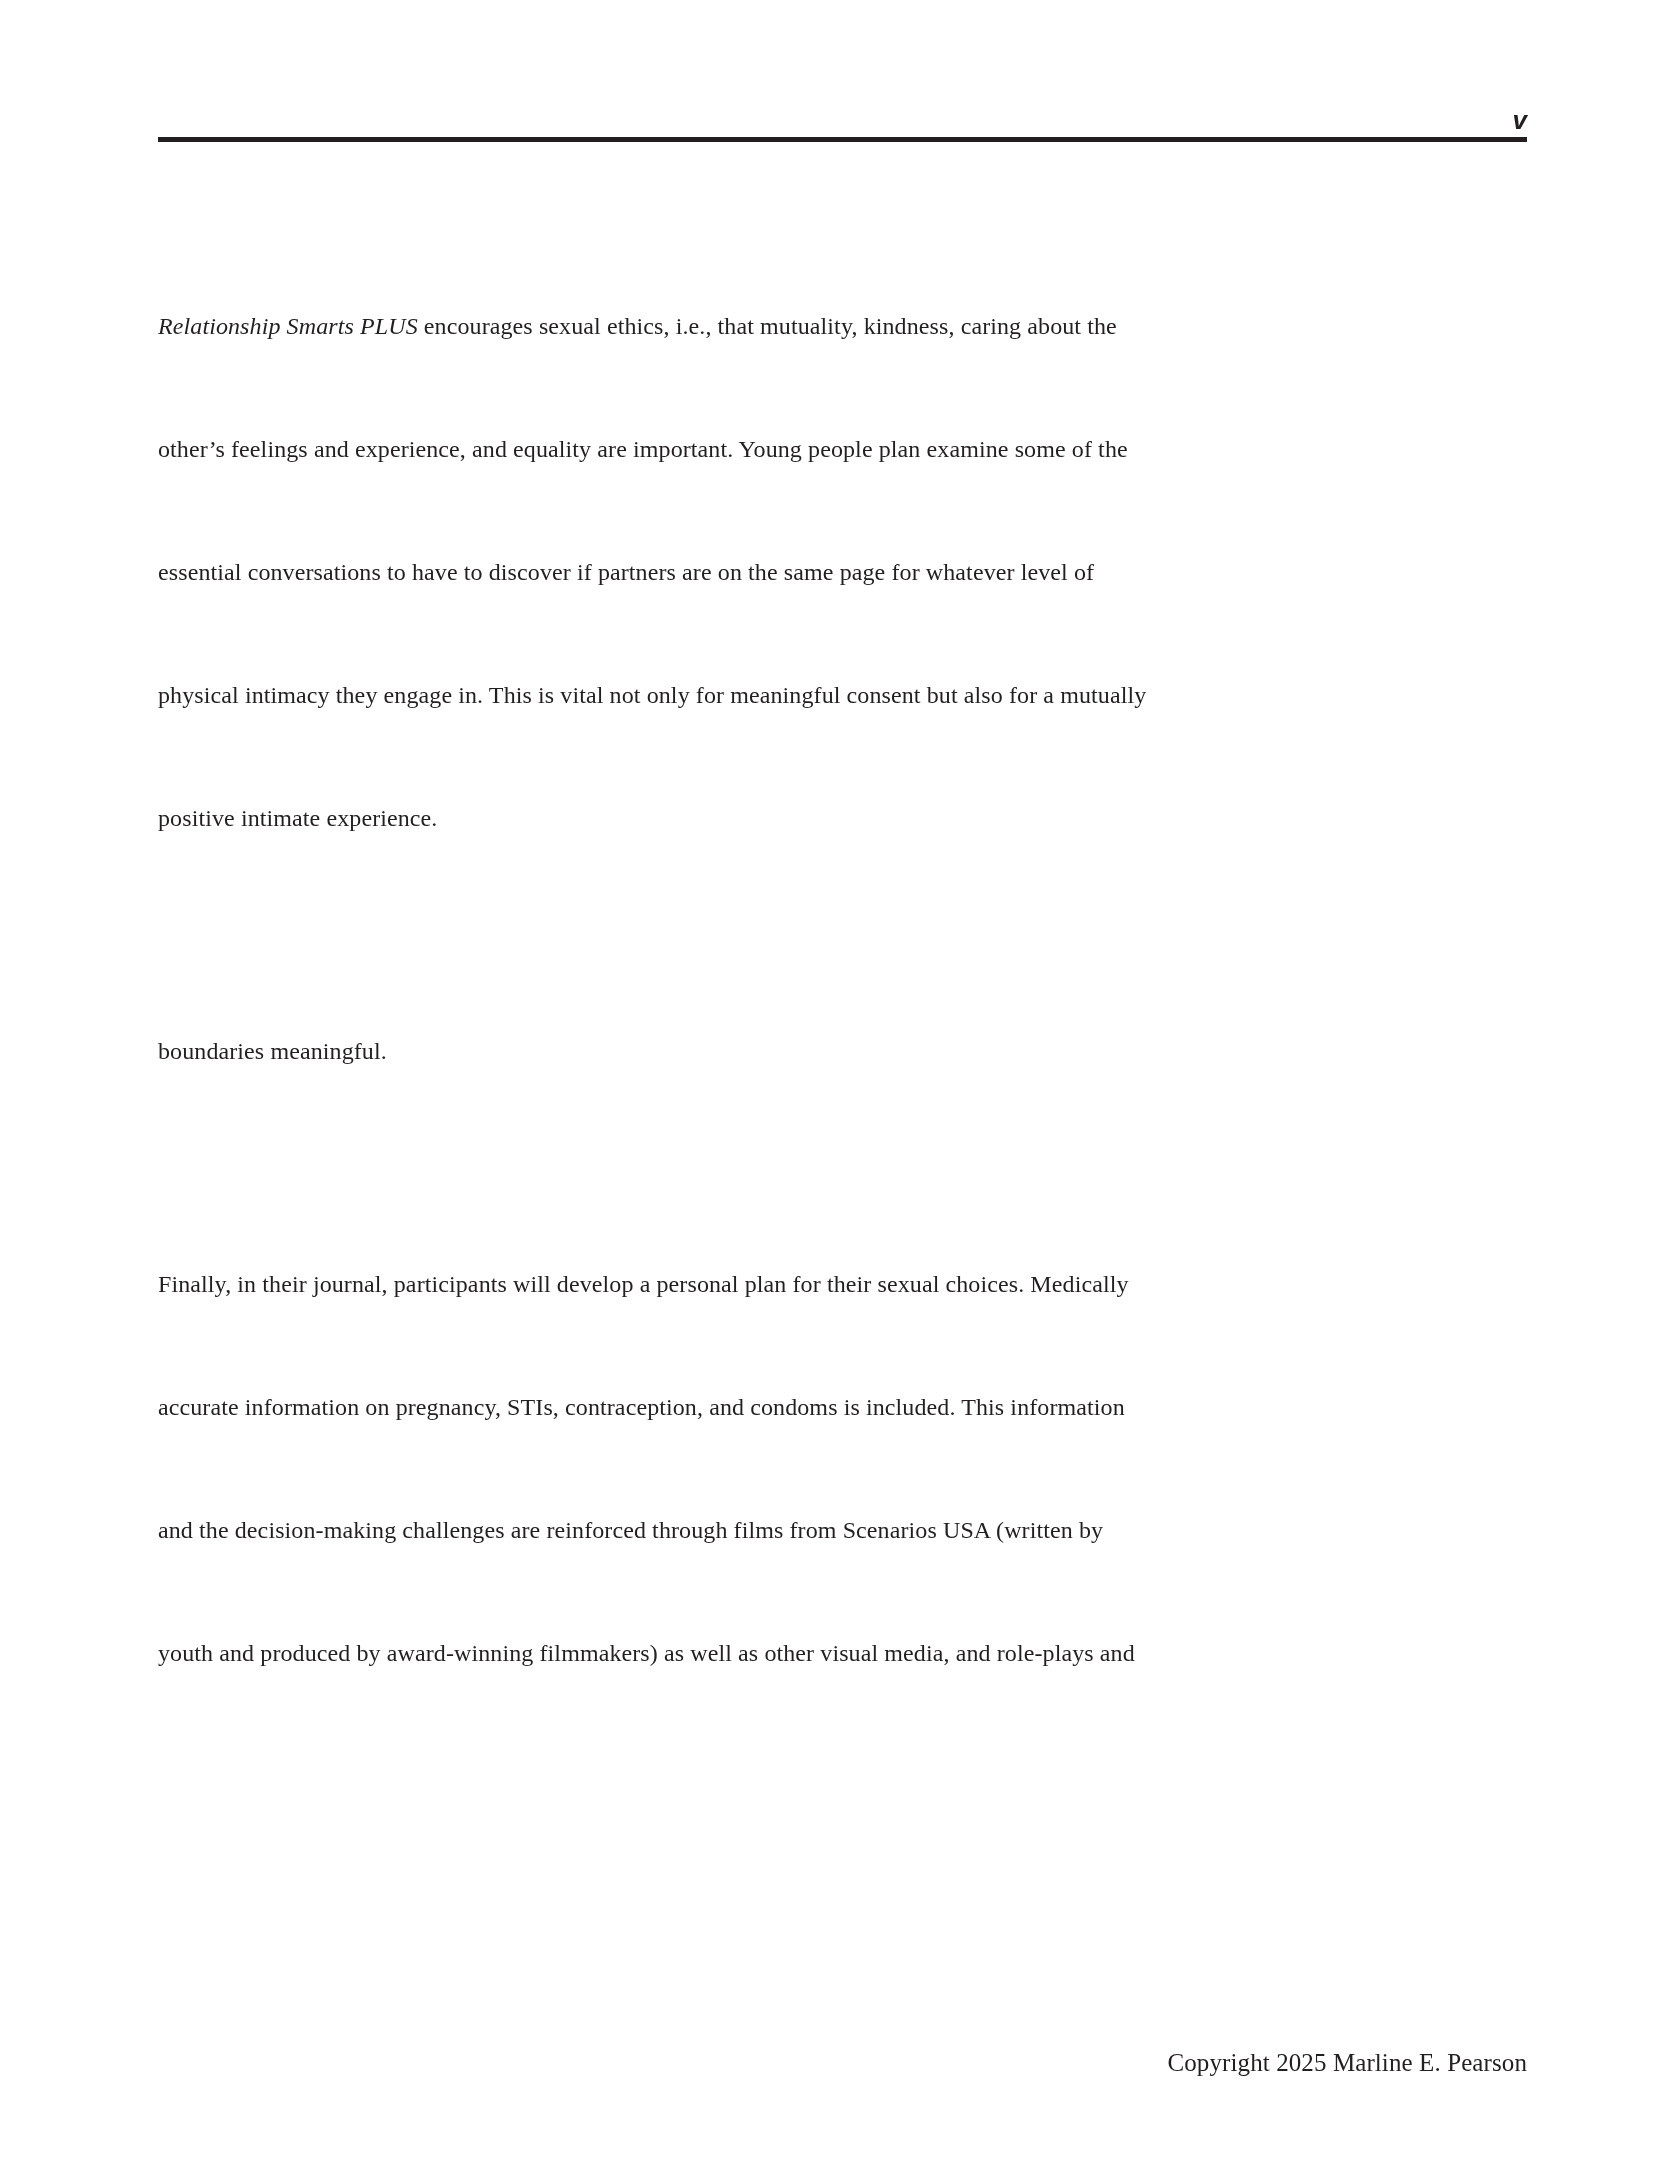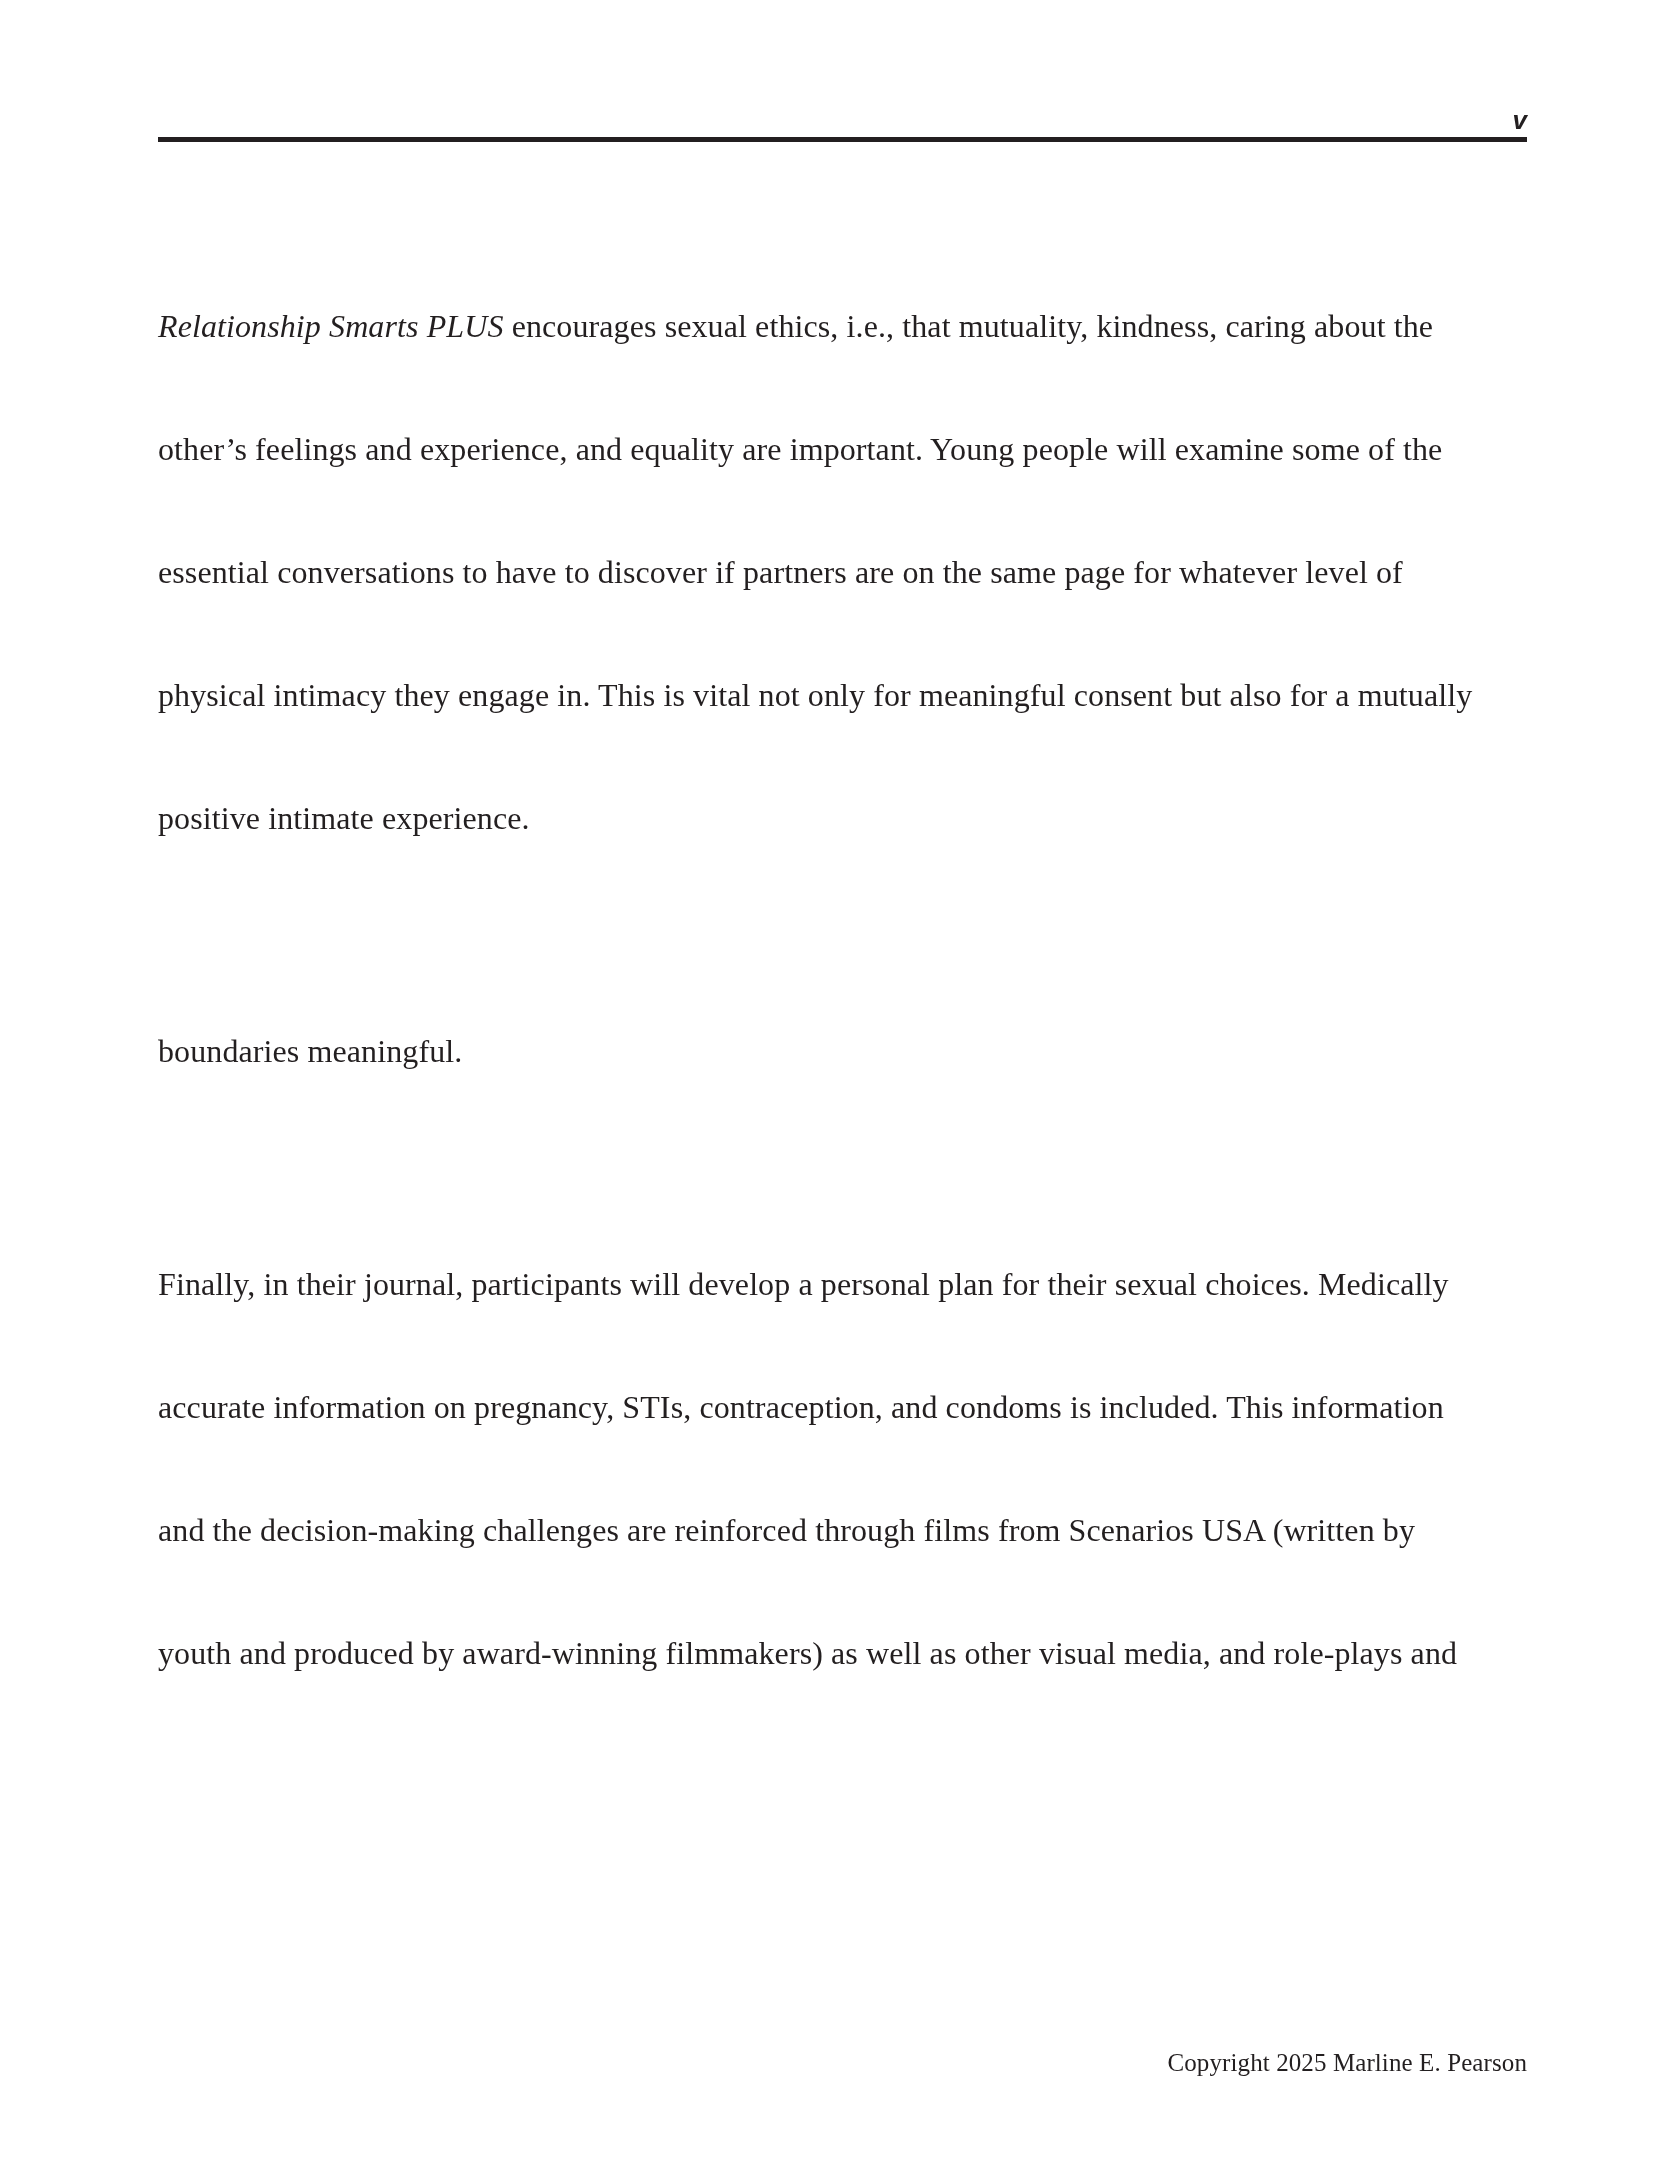--- a/index.html
+++ b/index.html
@@ -32,21 +32,21 @@
     background: #231f20;
   }
   .content {
     position: absolute;
     top: 224px;
     left: 158px;
     right: 153px;
   }
   .para {
     margin: 0 0 28px 0;
-    font-size: 32px;
+    font-size: 24px;
     line-height: 41px;
     letter-spacing: 0.1px;
     white-space: pre;
   }
   .line { display: block; }
   .it { font-style: italic; }
   .footer {
     position: absolute;
     top: 2048px;
     right: 153px;
@@ -59,21 +59,21 @@
 </head>
 <body>
 
 <div class="page-number">v</div>
 <div class="rule"></div>
 
 <main class="content">
 
   <p class="para">
     <span class="line"><span class="it">Relationship Smarts PLUS</span><span> encourages sexual ethics, i.e., that mutuality, kindness, caring about the</span></span>
-    <span class="line">other’s feelings and experience, and equality are important. Young people will examine some of the</span>
+    <span class="line">other’s feelings and experience, and equality are important. Young people plan examine some of the</span>
     <span class="line">essential conversations to have to discover if partners are on the same page for whatever level of</span>
     <span class="line">physical intimacy they engage in. This is vital not only for meaningful consent but also for a mutually</span>
     <span class="line">positive intimate experience.</span>
   </p>
 
   <p class="para">
     <span class="line">boundaries meaningful.</span>
   </p>
 
   <p class="para">

